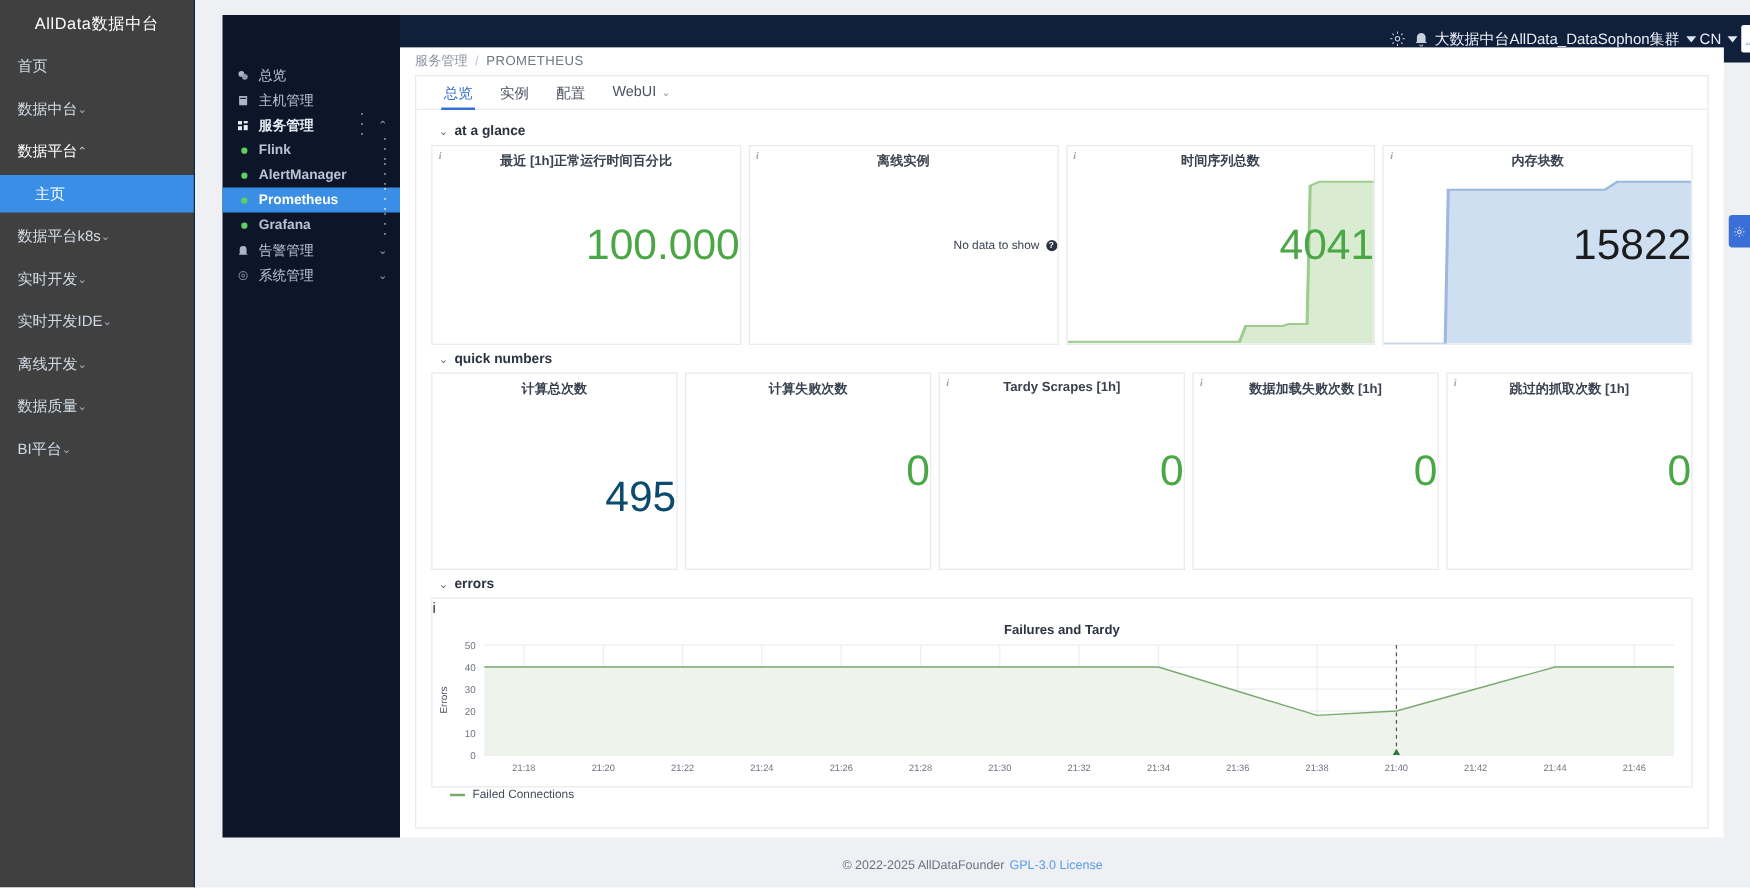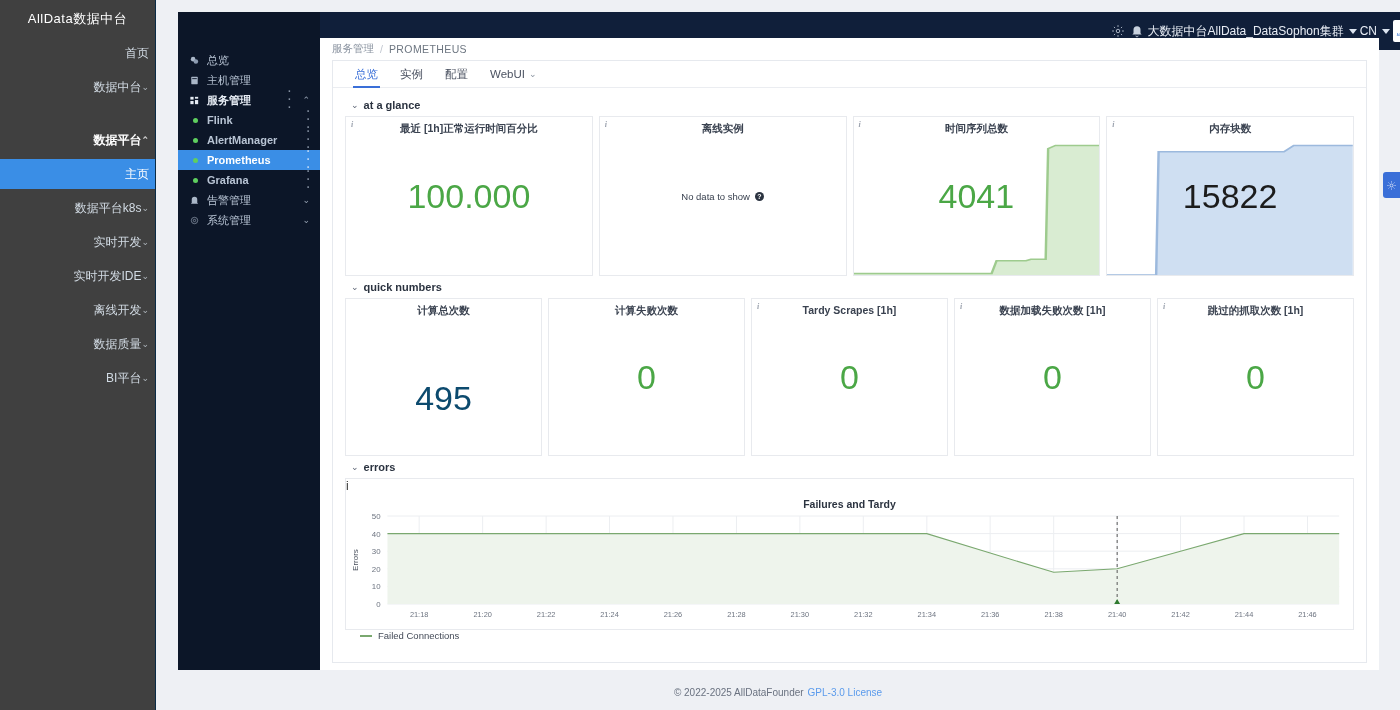--- a/index.html
+++ b/index.html
@@ -16,27 +16,27 @@
   .outer-sidebar {
     position:absolute; left:0; top:0; width:156px; height:710px;
     background:#404040; color:#c8d3de;
     border-right:1px solid #0a2b45;
   }
   .brand {
     height:38px; display:flex; align-items:center; justify-content:center;
     font-size:13px; color:#ffffff; letter-spacing:.5px; font-weight:400;
   }
   .o-item {
-    height:30px; display:flex; align-items:center; padding:0 6px;
+    height:30px; display:flex; align-items:center; padding:0 14px;
     font-size:12px; color:#d2dbe4; cursor:pointer; position:relative;
-    justify-content:flex-end;
+    justify-content:flex-start;
   }
   .o-item.sub { padding-left:28px; }
   .o-item.active { background:#3a8ee6; color:#fff; }
-  .o-item.expanded { color:#fff; font-weight:bold;margin-top:19px; }
+  .o-item.expanded { color:#fff; font-weight:normal; }
   .o-item .caret { font-size:9px; opacity:.75; }
   .o-spacer{ height:4px; }
 
   
   .outer-header {
     position:absolute; left:178px; top:12px; width:1201px; height:38px;
     background:#101f3a;
     display:flex; align-items:center; justify-content:flex-end;
     padding-right:12px; gap:3px; color:#e8edf5; font-size:12px;margin-left:48px;
   }
@@ -121,21 +121,21 @@
   .card .info {
     position:absolute; left:5px; top:3px; font-size:8px; color:#9aa1ad;
     font-family:"Liberation Serif", serif; font-style:italic; font-weight:bold;
     cursor:pointer;
   }
   .card .c-title {
     text-align:center; font-size:10.5px; color:#3a4250; font-weight:bold;
     padding-top:5px; position:relative; z-index:3;
   }
   .c-body {
-    position:absolute; inset:0; display:flex; align-items:center; justify-content:center;
+    position:absolute; inset:0; display:flex; align-items:center; justify-content:flex-end;
     z-index:2;
   }
   .bignum { font-size:34px; font-weight:400; }
   .bignum.green { color:#4ba746; }
   .bignum.red   { color:#0c4a6e;margin-top:43px; }
   .bignum.dark  { color:#1c1c1c; }
   .nodata { font-size:9.5px; color:#3a4250; display:flex; align-items:center; gap:5px;}
   .qmark {
     width:9px;height:9px;border-radius:50%;background:#2b3340;color:#fff;
     font-size:7px; display:flex;align-items:center;justify-content:center; font-weight:bold;

